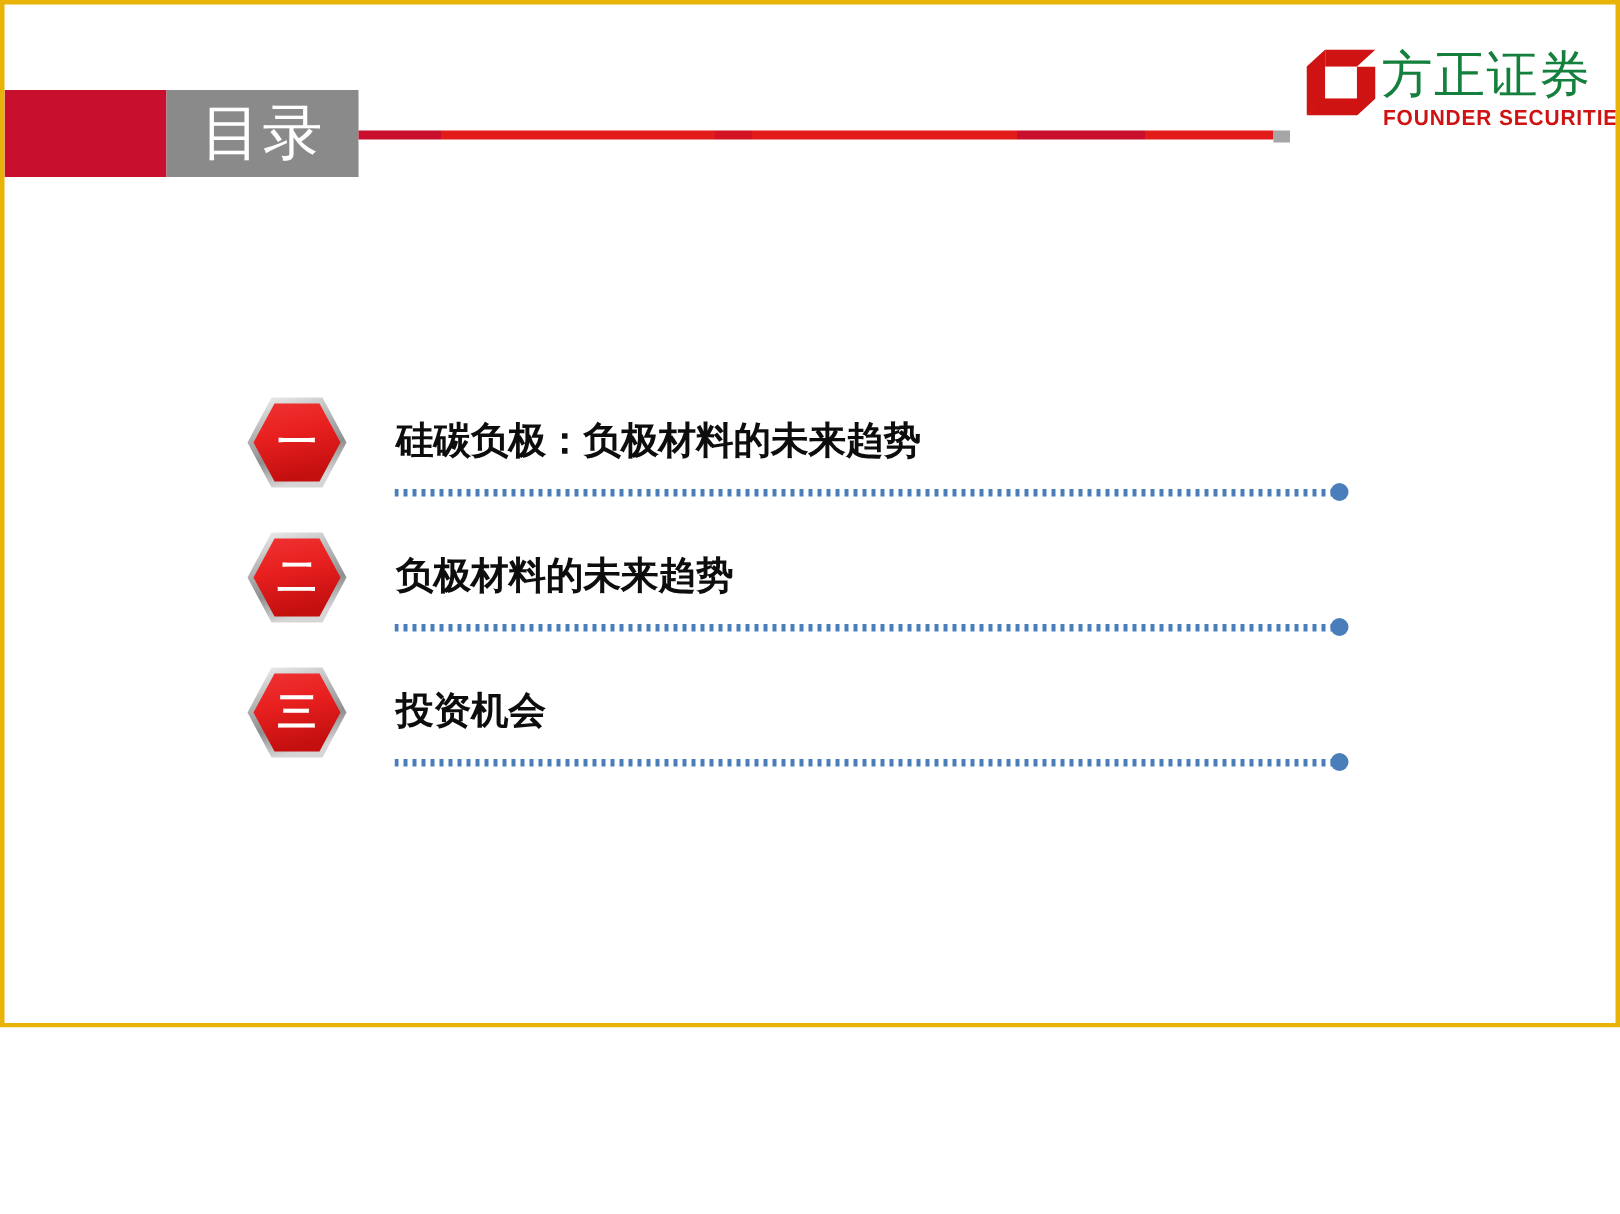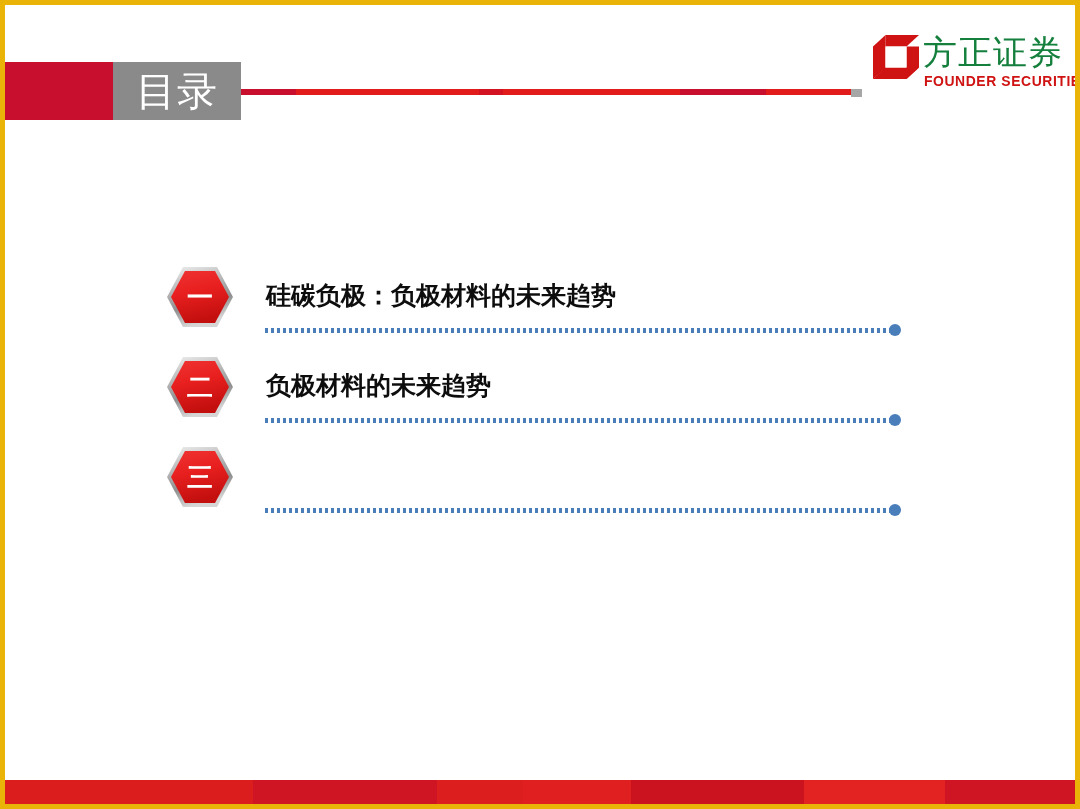--- a/index.html
+++ b/index.html
@@ -6,24 +6,24 @@
     margin: 0;
     padding: 0;
     background: #ffffff;
   }
   body {
     font-family: "Liberation Sans", "DejaVu Sans", sans-serif;
   }
   #slide {
     position: relative;
     width: 1080px;
-    height: 809px;
+    height: 685px;
     background: #ffffff;
     overflow: hidden;
-    border: 5px solid #eab308;
+    border: 3px solid #eab308;
     box-sizing: border-box;
   }
 
   
   .header-red-block {
     position: absolute;
     left: 0;
     top: 57px;
     width: 108px;
     height: 58px;
@@ -291,20 +291,21 @@
               <stop offset="0%" stop-color="#ef3333"></stop>
               <stop offset="45%" stop-color="#e8201f"></stop>
               <stop offset="100%" stop-color="#c40f0f"></stop>
             </linearGradient>
           </defs>
           <polygon points="17,1 51,1 67,31 51,61 17,61 1,31" fill="url(#silver3)"></polygon>
           <polygon points="19,5 49,5 63,31 49,57 19,57 5,31" fill="url(#red3)"></polygon>
         </svg>
       </div>
       <span class="badge-num" style="left:161px;">三</span>
+      <span class="toc-label">投资机会</span>
       <div class="toc-leader"></div>
       <div class="toc-leader-dot"></div>
     </div>
 
   </div>
 
   <div class="footer-bar"></div>
 
 </div>
 

